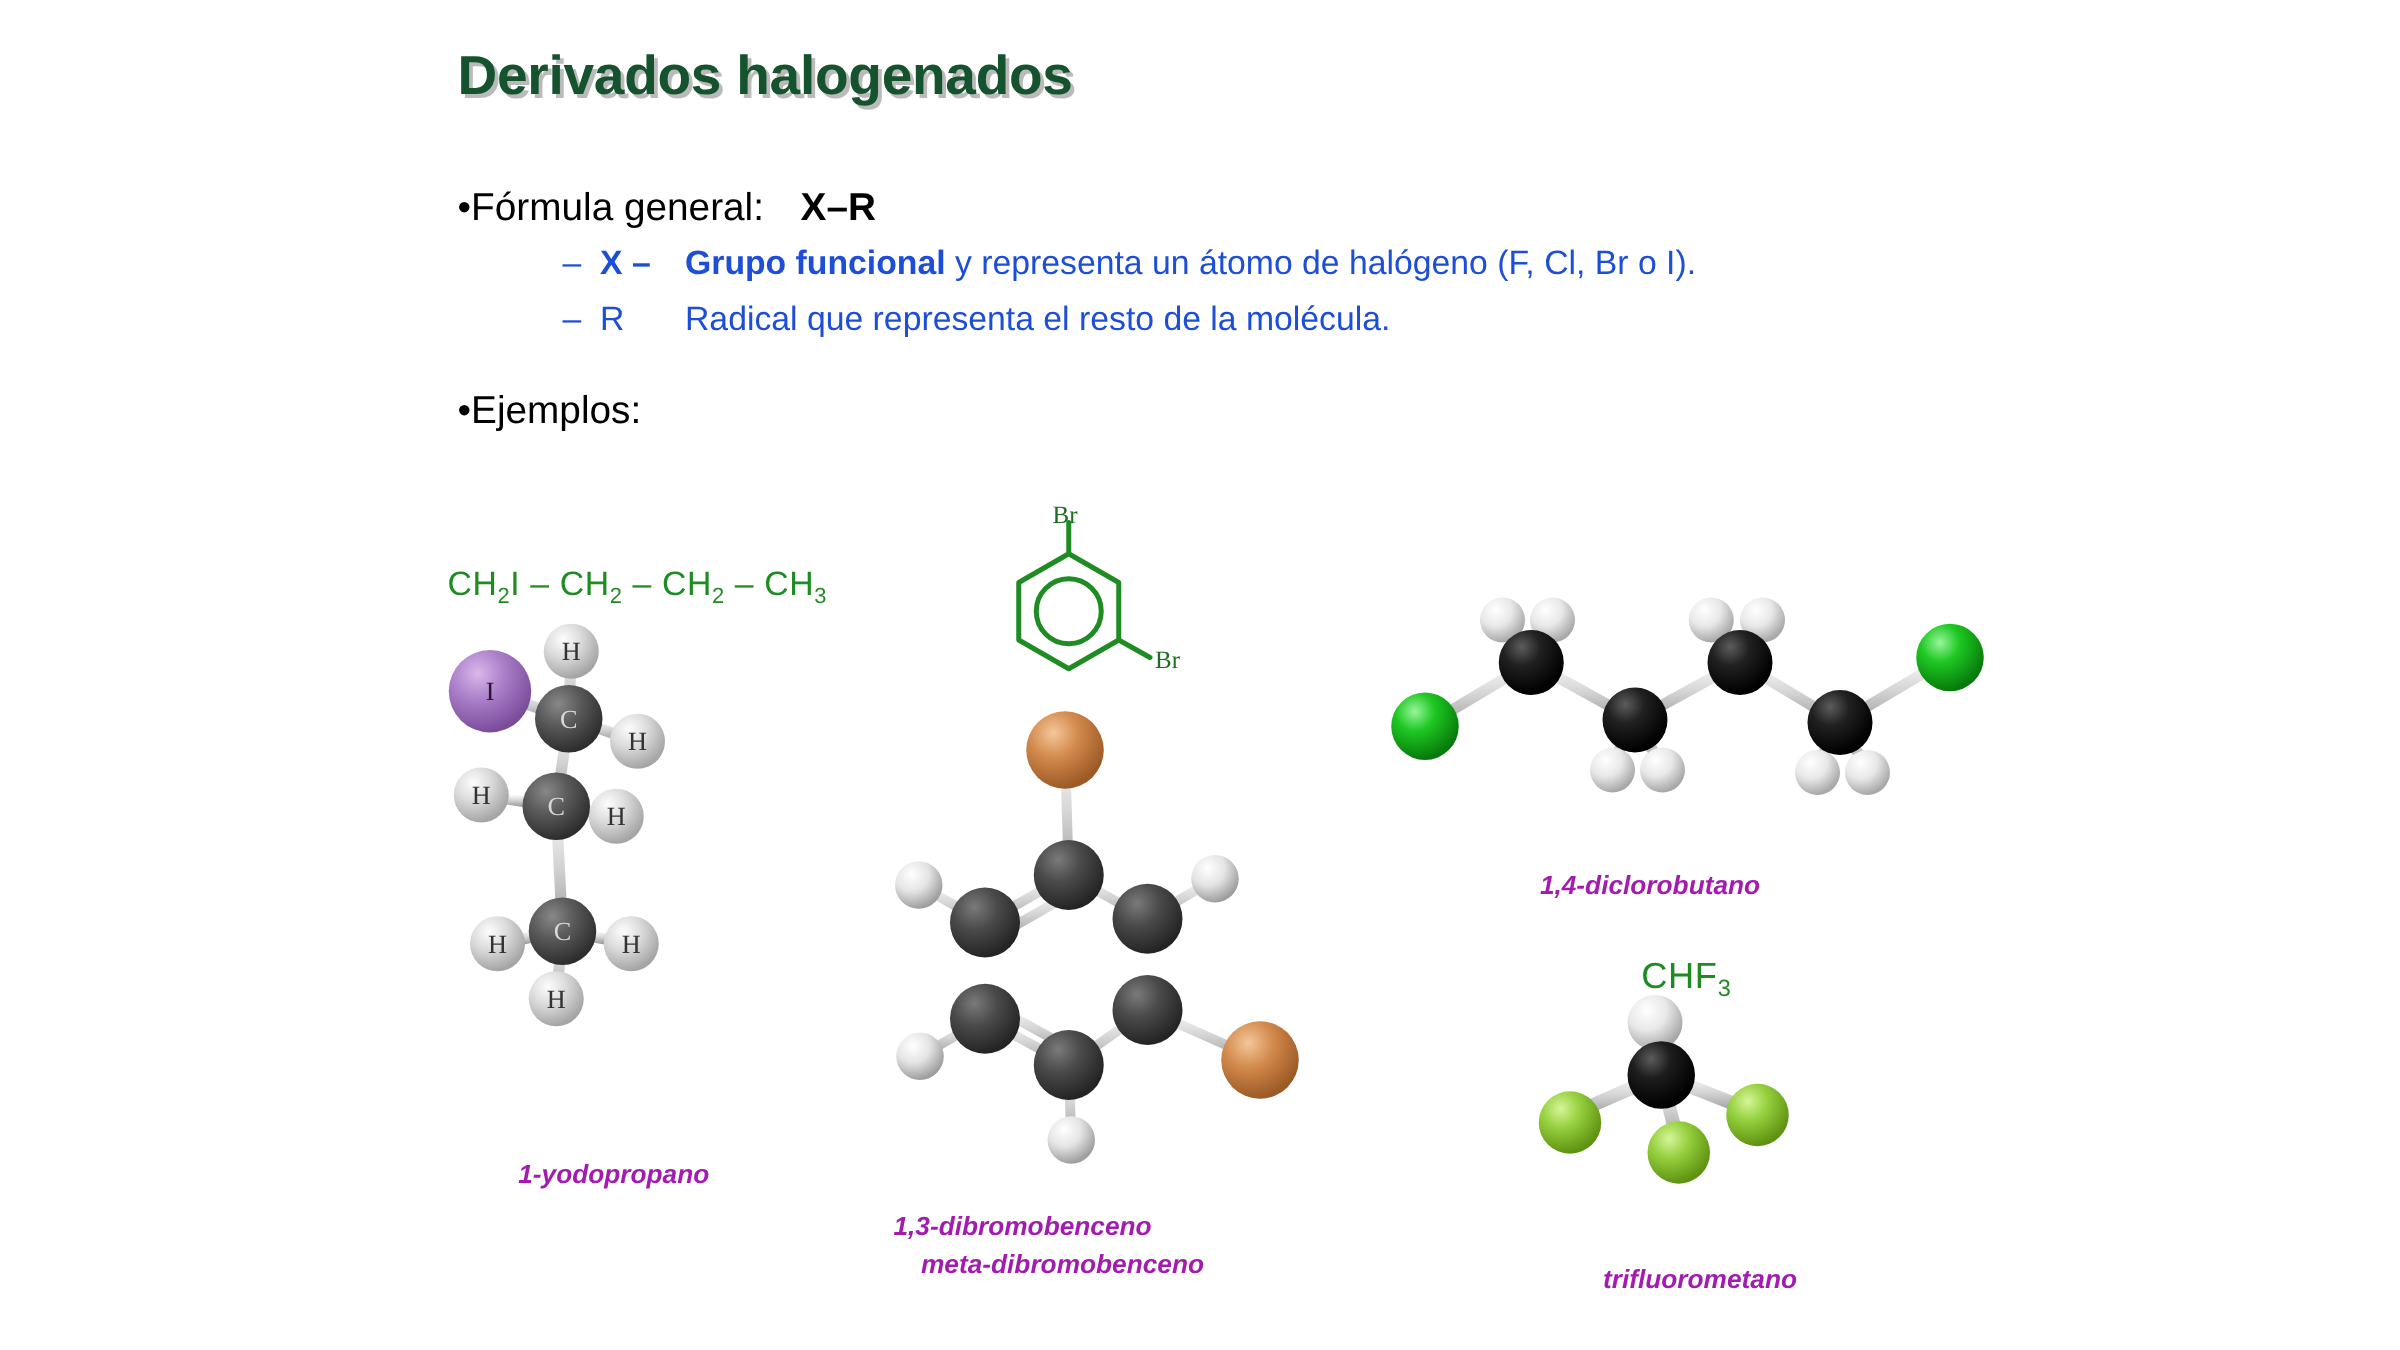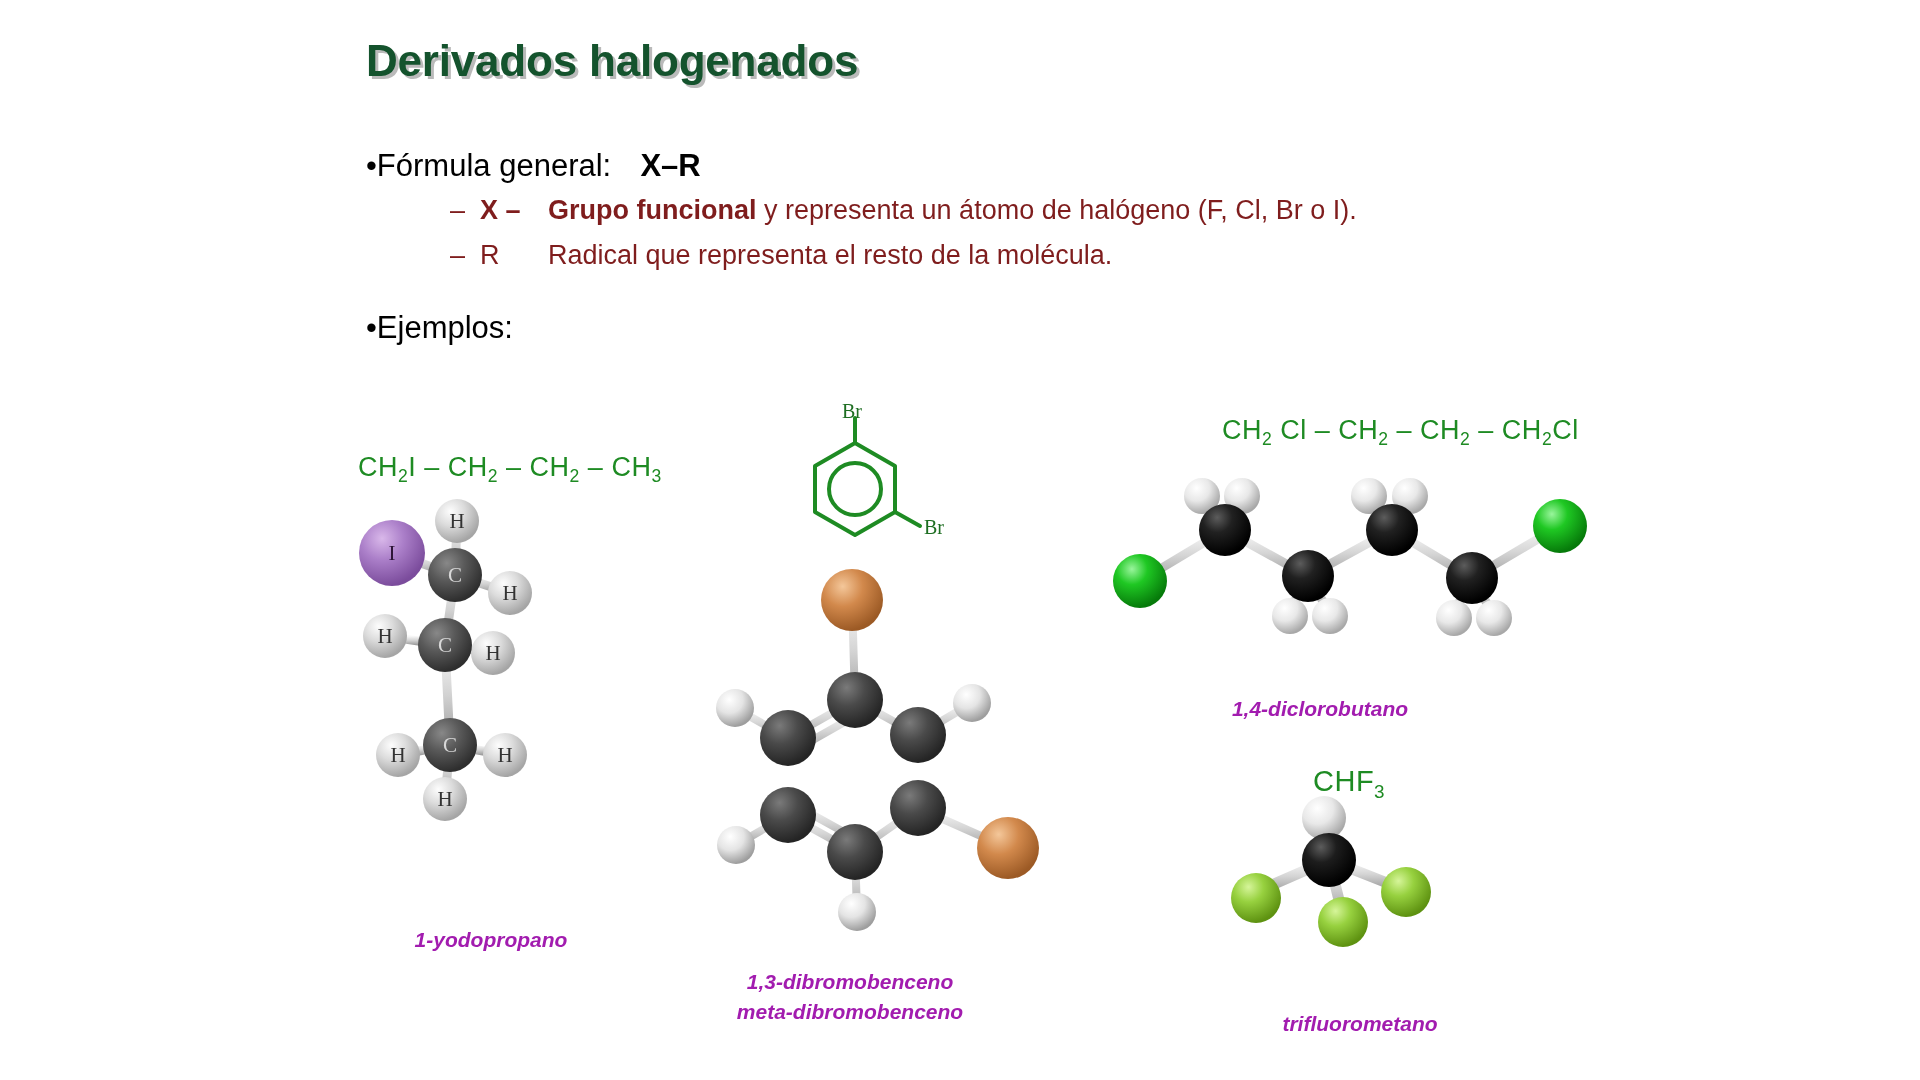--- a/index.html
+++ b/index.html
@@ -23,21 +23,21 @@
   
   .bullet1{
     position:absolute;
     font-size:31px;color:#000;white-space:nowrap;
   }
   .bullet1 .dot{font-size:31px;}
   .bullet1 b{font-weight:bold;margin-left:12px;}
 
   .sub{
     position:absolute;
-    font-size:27px;color:#7f1d1d;white-space:nowrap;
+    font-size:27px;color:#1d4ed8;white-space:nowrap;
   }
   .sub .dash{display:inline-block;width:30px;}
   .sub .sym{display:inline-block;font-weight:bold;}
   .sub b{font-weight:bold;}
 
   
   .formula{
     position:absolute;
     color:#1e8b23;
     font-size:27px;
@@ -225,26 +225,23 @@
         <circle cx="157" cy="352" r="19" fill="url(#gH2)"></circle>
         <circle cx="155" cy="140" r="28" fill="url(#gC2)"></circle>
         <circle cx="88" cy="178" r="28" fill="url(#gC2)"></circle>
         <circle cx="218" cy="175" r="28" fill="url(#gC2)"></circle>
         <circle cx="88" cy="255" r="28" fill="url(#gC2)"></circle>
         <circle cx="218" cy="248" r="28" fill="url(#gC2)"></circle>
         <circle cx="155" cy="292" r="28" fill="url(#gC2)"></circle>
       </g>
     </svg>
   </div>
-  <div class="caption" style="left:700px;top:970px;width:300px;">1,3-dibromobenceno</div>
+  <div class="caption" style="left:668px;top:970px;width:300px;">1,3-dibromobenceno</div>
   <div class="caption" style="left:700px;top:1000px;width:300px;">meta-dibromobenceno</div>
 
-  <div class="formula" style="left:1222px;top:415px;">
-    <span>CH</span><sub>2</sub><span> Cl – CH</span><sub>2</sub><span> – CH</span><sub>2</sub><span> – CH</span><sub>2</sub><span>Cl</span>
-  </div>
 
   <div class="mol" style="left:1120px;top:468px;">
     <svg width="500" height="200" viewBox="0 0 500 200">
       <defs>
         <radialGradient id="gCl" cx="35%" cy="28%" r="72%">
           <stop offset="0%" stop-color="#99f59c"></stop>
             <stop offset="40%" stop-color="#1fc823"></stop>
           <stop offset="100%" stop-color="#067a0a"></stop>
         </radialGradient>
         <radialGradient id="gC3" cx="35%" cy="26%" r="72%">

